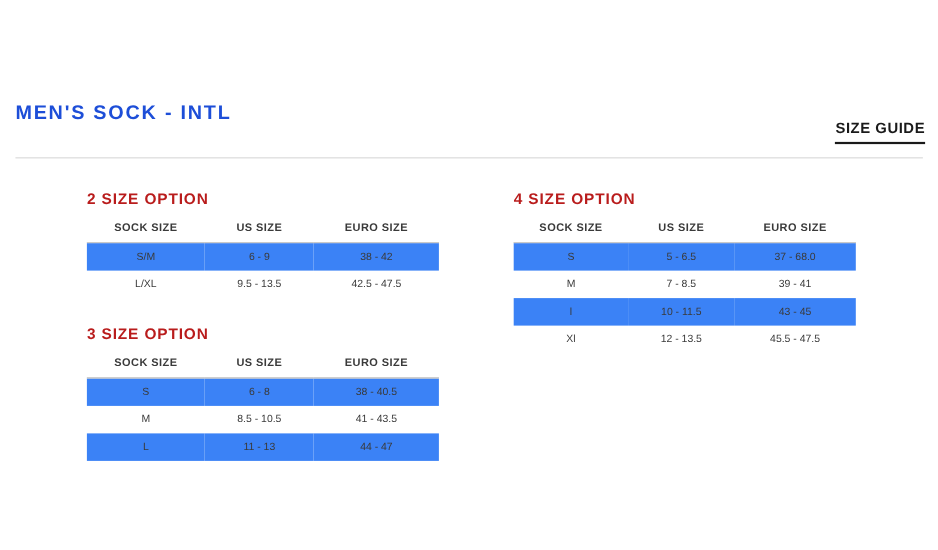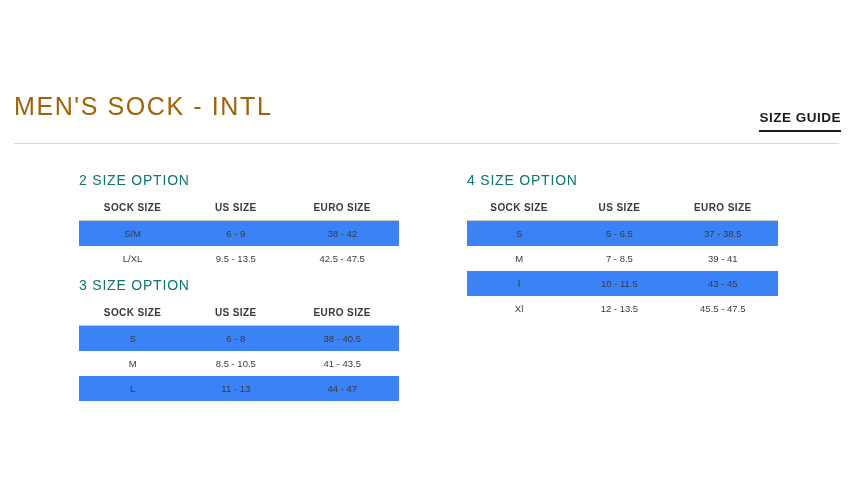--- a/index.html
+++ b/index.html
@@ -26,24 +26,24 @@
     position: absolute;
     left: 0;
     top: 92px;
     width: 853px;
     height: 56px;
   }
   .page-title {
     position: absolute;
     left: 14px;
     top: 0px;
-    font-size: 25px;
-    font-weight: normal;
+    font-size: 18px;
+    font-weight: bold;
     letter-spacing: 1.6px;
-    color: #a16207;
+    color: #1d4ed8;
     white-space: nowrap;
   }
   .size-guide-wrap {
     position: absolute;
     right: 12px;
     top: 16px;
     text-align: right;
   }
   .size-guide-label {
     font-size: 13.5px;
@@ -71,28 +71,28 @@
     width: 320px;
   }
   .col-right {
     position: absolute;
     left: 467px;
     top: 172px;
     width: 311px;
   }
 
   .block + .block {
-    margin-top: 6px;
+    margin-top: 24px;
   }
 
   .block-title {
     font-size: 14px;
-    font-weight: normal;
+    font-weight: bold;
     letter-spacing: 0.8px;
-    color: #0f766e;
+    color: #b91c1c;
     margin: 0 0 14px 0;
   }
 
   table.size-table {
     border-collapse: collapse;
     width: 100%;
     table-layout: fixed;
   }
   table.size-table th {
     font-size: 10px;
@@ -215,21 +215,21 @@
           <tr>
             <th>SOCK SIZE</th>
             <th>US SIZE</th>
             <th>EURO SIZE</th>
           </tr>
         </thead>
         <tbody>
           <tr class="shaded">
             <td>S</td>
             <td>5 - 6.5</td>
-            <td>37 - 38.5</td>
+            <td>37 - 68.0</td>
           </tr>
           <tr>
             <td>M</td>
             <td>7 - 8.5</td>
             <td>39 - 41</td>
           </tr>
           <tr class="shaded">
             <td>l</td>
             <td>10 - 11.5</td>
             <td>43 - 45</td>

